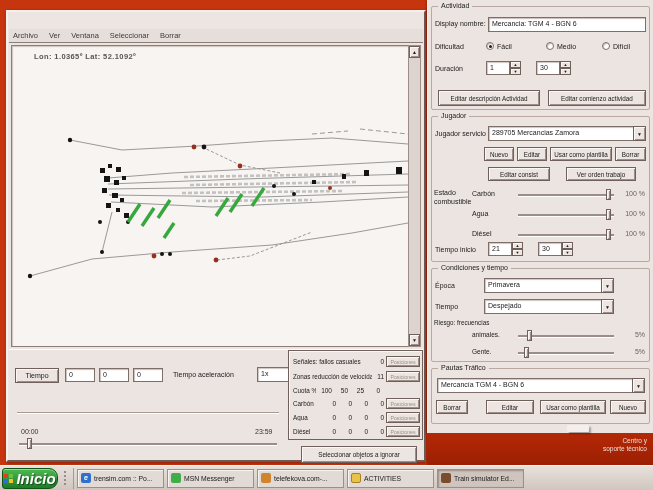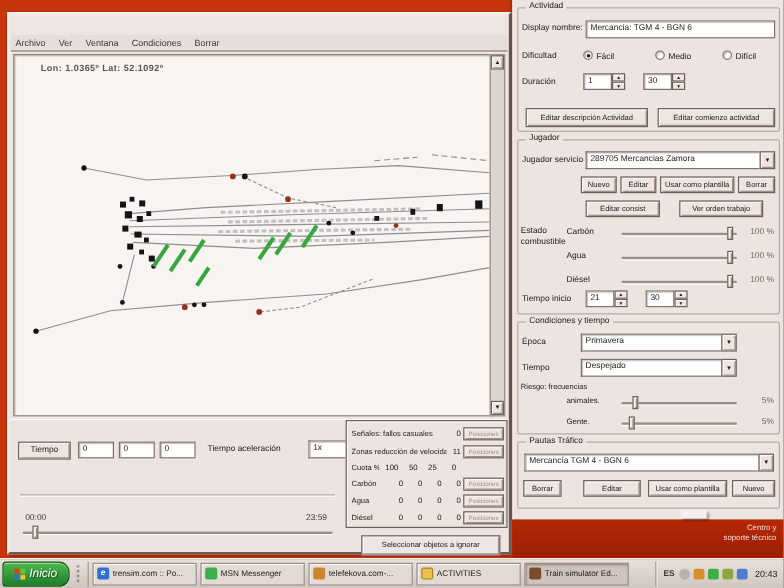--- a/index.html
+++ b/index.html
@@ -98,21 +98,21 @@
                background:linear-gradient(180deg,#b42906,#9c1f03); }
   #support-text { position:absolute; right:6px; top:4px; color:#f3ddd5; font-size:6.5px; text-align:right; line-height:8px; }
   #cursor-blob { position:absolute; left:140px; top:-8px; width:22px; height:7px; background:#f4efec; border-radius:1px;
                  box-shadow:2px 2px 2px rgba(0,0,0,.3); }
 
   
   #taskbar { position:absolute; left:0; top:465px; width:653px; height:25px;
              background:linear-gradient(180deg,#e8e1db,#cfc6bf); border-top:1px solid #f8f4f0; display:flex; align-items:center; }
   #start-btn { width:56px; height:21px; margin:0 2px; border-radius:3px 9px 9px 3px;
                background:linear-gradient(180deg,#4db84f,#1e7d28); border:1px solid #0f5517;
-               color:#fff; font-style:italic; font-weight:normal; font-size:10px; display:flex; align-items:center; justify-content:center;
+               color:#fff; font-style:italic; font-weight:bold; font-size:15px; display:flex; align-items:center; justify-content:center;
                text-shadow:1px 1px 1px rgba(0,0,0,.5); box-shadow:inset 0 1px 0 #8ee08c; }
   #start-btn .flag { width:9px; height:9px; margin-right:3px; display:grid; grid-template-columns:4px 4px; grid-gap:1px; }
   #start-btn .flag i { display:block; width:4px; height:4px; }
   #qlaunch { width:14px; height:21px; border-right:1px solid #a89a92; margin-right:3px; display:flex; align-items:center; }
   #qlaunch .grip { width:3px; height:14px; margin-left:4px; border-left:2px dotted #9a8c84; }
   .task { width:87px; height:19px; margin-right:3px; display:flex; align-items:center; padding:0 3px;
           background:#e2dad4; border:1px solid #9d8e87; box-shadow:inset 1px 1px 0 #f8f4f0; font-size:6.8px;
           overflow:hidden; white-space:nowrap; }
   .task.active { background:#cfc5be; box-shadow:inset 1px 1px 2px #9a8c84; }
   .ticon { width:10px; height:10px; margin-right:3px; flex:0 0 auto; border-radius:2px; font-size:7px; line-height:10px; text-align:center; color:#fff; }
@@ -128,21 +128,21 @@
   #tray .clock { font-size:7.5px; margin-left:3px; color:#222; }
 </style>
 </head>
 <body>
 
 <div id="main-window">
   <div id="menubar">
     <span>Archivo</span>
     <span>Ver</span>
     <span>Ventana</span>
-    <span>Condiciones</span>
+    <span>Seleccionar</span>
     <span>Borrar</span>
   </div>
 
   <div id="client">
     <div id="coords">Lon: 1.0365º  Lat: 52.1092º</div>
     <svg width="398" height="300" viewBox="0 0 398 300" style="position:absolute;left:0;top:0;">
       <g stroke="#8e8e8e" stroke-width="0.9" fill="none">
         <polyline points="58,94 110,104 185,100 255,95 320,92 396,98"></polyline>
         <polyline points="96,132 160,127 260,122 396,115"></polyline>
         <polyline points="96,138 230,133 396,128"></polyline>
@@ -456,22 +456,13 @@
   </div>
   <div class="task">
     <span class="ticon folder"></span>
     <span>ACTIVITIES</span>
   </div>
   <div class="task active">
     <span class="ticon app"></span>
     <span>Train simulator Ed...</span>
   </div>
 
-  <div id="tray">
-    <span class="lang">ES</span>
-    <span class="tray-ic" style="background:#b9b2ac;border-radius:50%;"></span>
-    <span class="tray-ic" style="background:#d88f2a;"></span>
-    <span class="tray-ic" style="background:#3fae49;"></span>
-    <span class="tray-ic" style="background:#8aa83c;"></span>
-    <span class="tray-ic" style="background:#4a7fd0;"></span>
-    <span class="clock">20:43</span>
-  </div>
 </div>
 
 </body></html>

